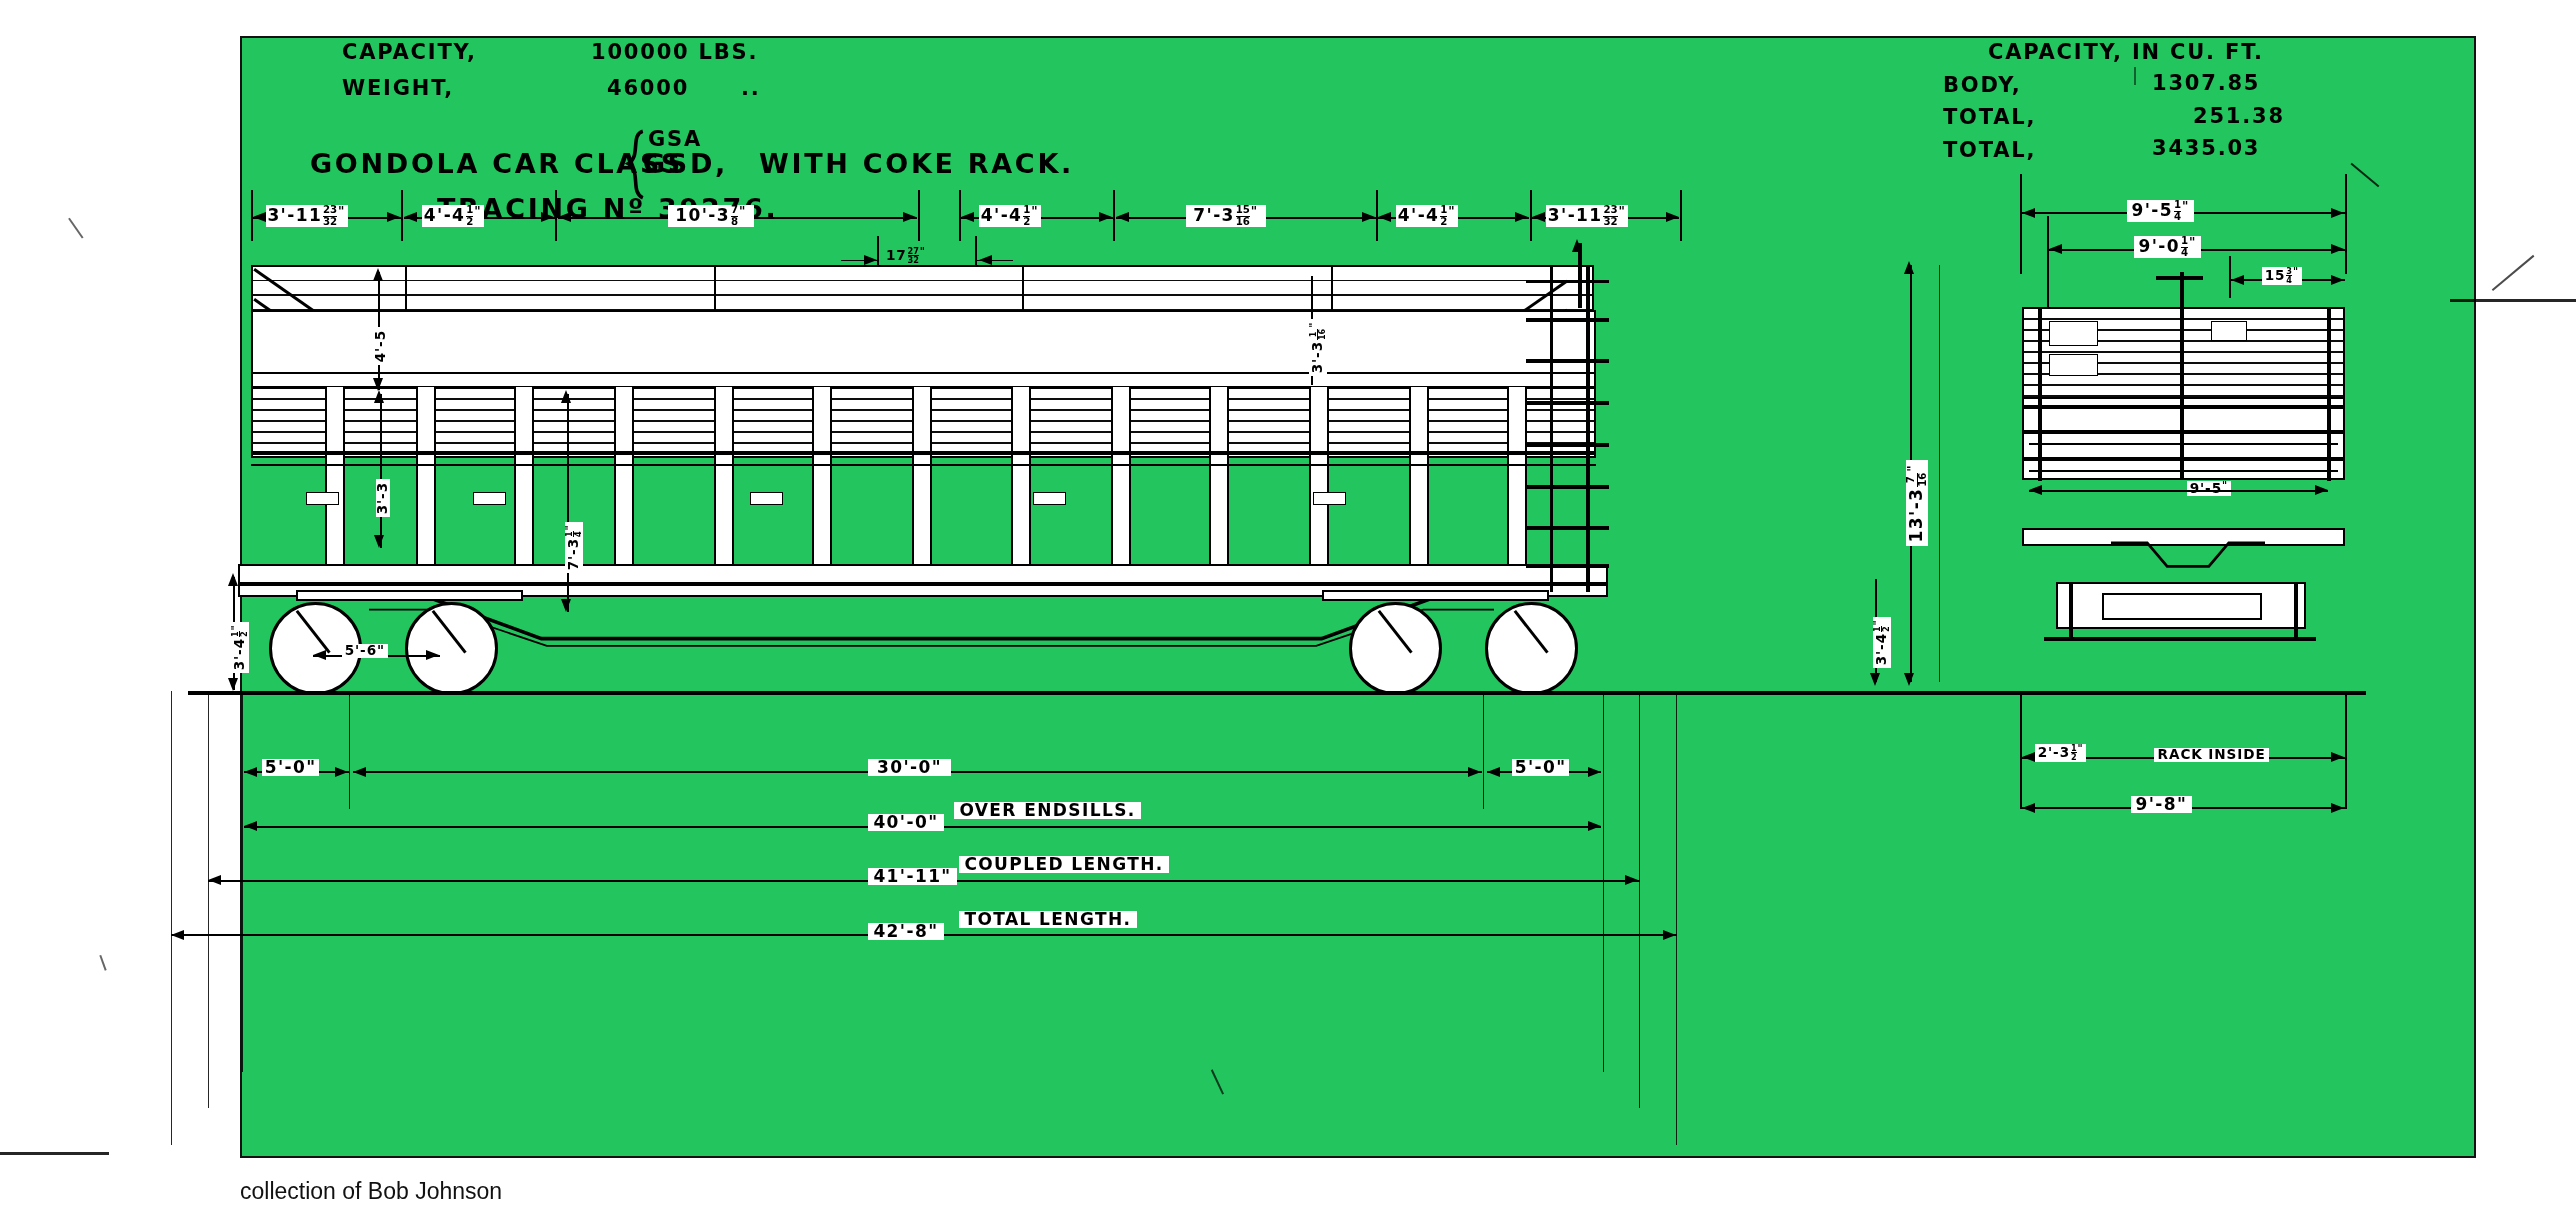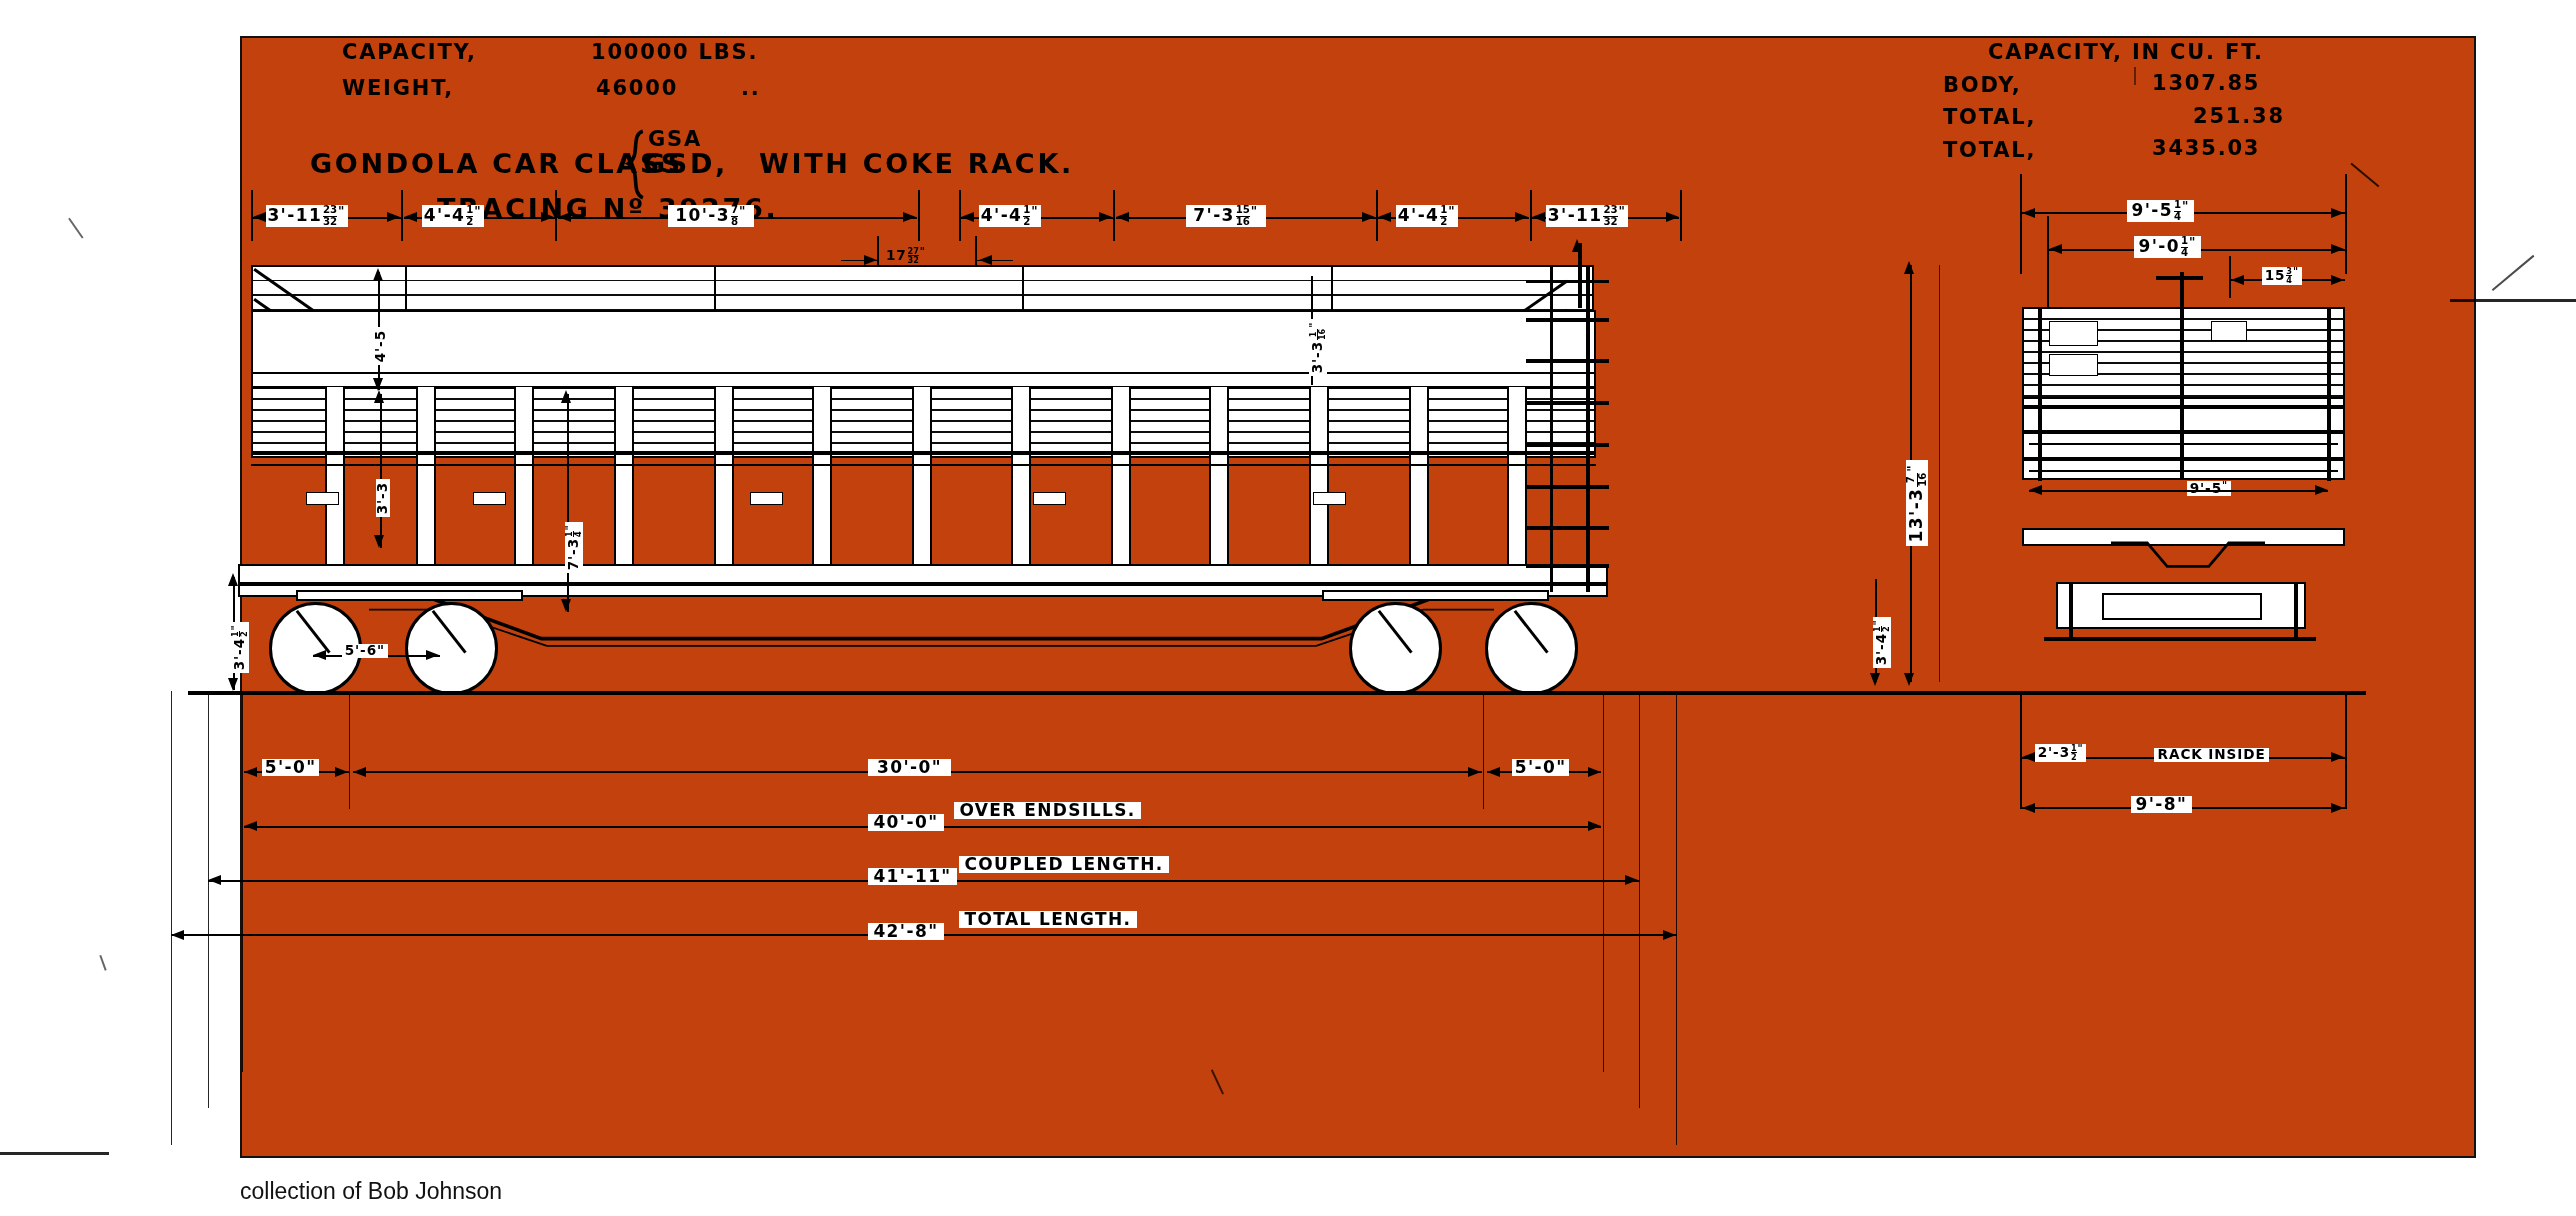--- a/index.html
+++ b/index.html
@@ -1,21 +1,21 @@
 <!DOCTYPE html>
 <html style="font-size:14.5px"><head>
 <meta charset="utf-8">
 <style>
   html,body{margin:0;padding:0;background:#ffffff;}
   body{width:2576px;height:1217px;position:relative;overflow:hidden;
        font-family:"Liberation Sans", sans-serif;color:#000;}
 
   
   #sheet{position:absolute;left:240px;top:36px;width:2232px;height:1118px;
-         border:2.7px solid #111;background:#c2410c;}
+         border:2.7px solid #111;background:#22c55e;}
 
   
   .abs{position:absolute;}
 
   
   .hand{font-family:"DejaVu Sans", sans-serif;font-weight:700;
         letter-spacing:1.8px;color:#000;white-space:nowrap;line-height:1;}
   .hand.sm{font-size:17px;letter-spacing:1.4px;}
   .hand.xs{font-size:13.6px;letter-spacing:0.9px;}
   .hand.md{font-size:21px;letter-spacing:1.8px;}
@@ -69,21 +69,21 @@
 <body>
 
 <div class="cap" style="left:240px;top:1178px;">collection of Bob Johnson</div>
 
 <div id="sheet">
 
   <div class="abs" style="left:-9px;top:3.6px;">
     <div class="hand md abs" style="left:109px;top:0px;">CAPACITY,</div>
     <div class="hand md abs" style="left:358px;top:0px;">100000 LBS.</div>
     <div class="hand md abs" style="left:109px;top:36px;">WEIGHT,</div>
-    <div class="hand md abs" style="left:363px;top:36px;">46000</div>
+    <div class="hand md abs" style="left:374px;top:36px;">46000</div>
     <div class="hand md abs" style="left:508px;top:36px;">..</div>
   </div>
 
   <div class="abs" style="left:1701px;top:3.6px;">
     <div class="hand md abs" style="left:45px;top:0px;">CAPACITY, IN CU. FT.</div>
     <div class="hand md abs" style="left:0px;top:33px;">BODY,</div>
     <div class="hand md abs" style="left:209px;top:31px;">1307.85</div>
     <div class="hand md abs" style="left:0px;top:65px;">TOTAL,</div>
     <div class="hand md abs" style="left:250px;top:64px;">251.38</div>
     <div class="hand md abs" style="left:0px;top:98px;">TOTAL,</div>

